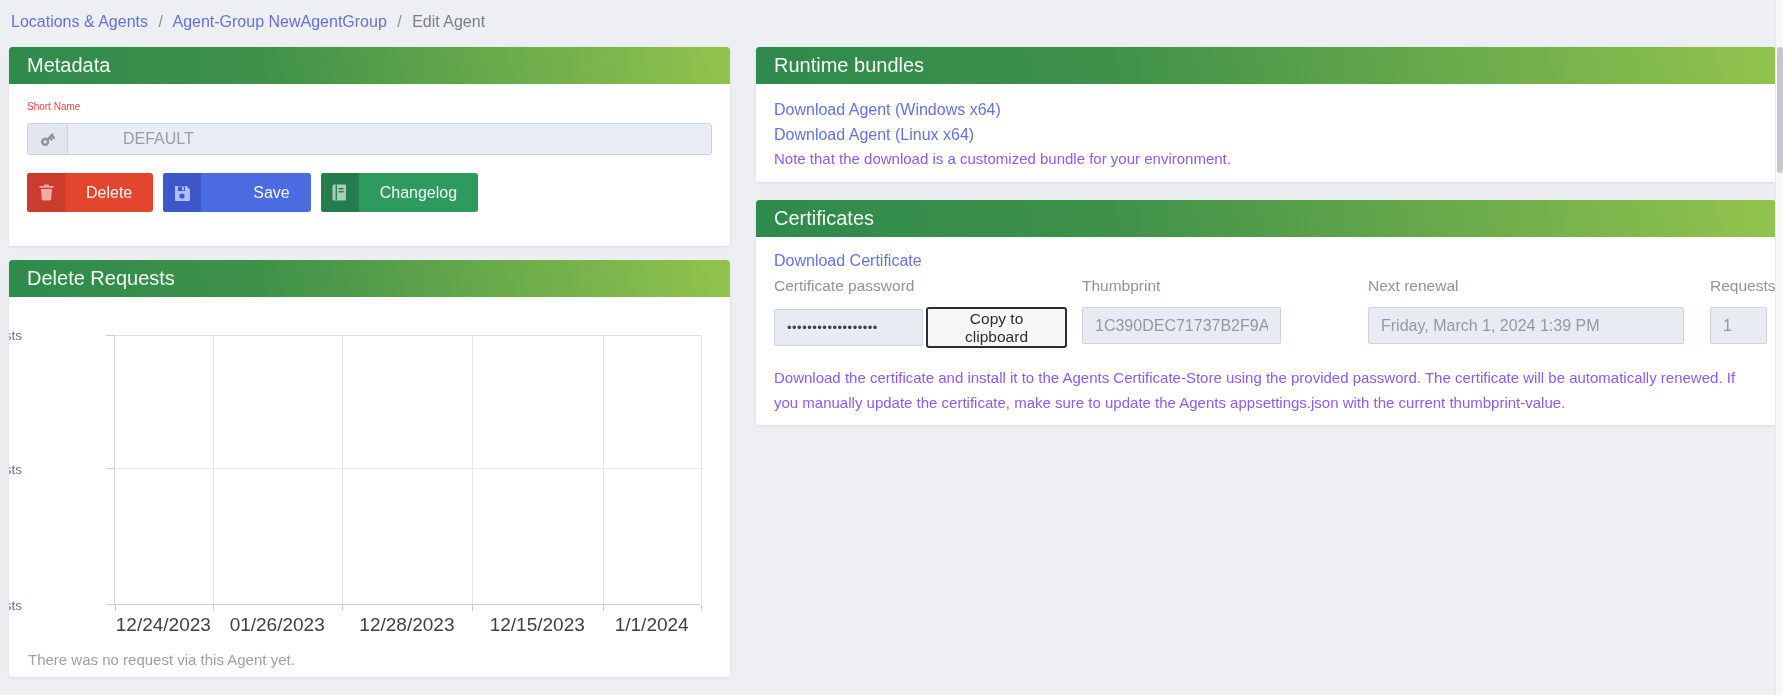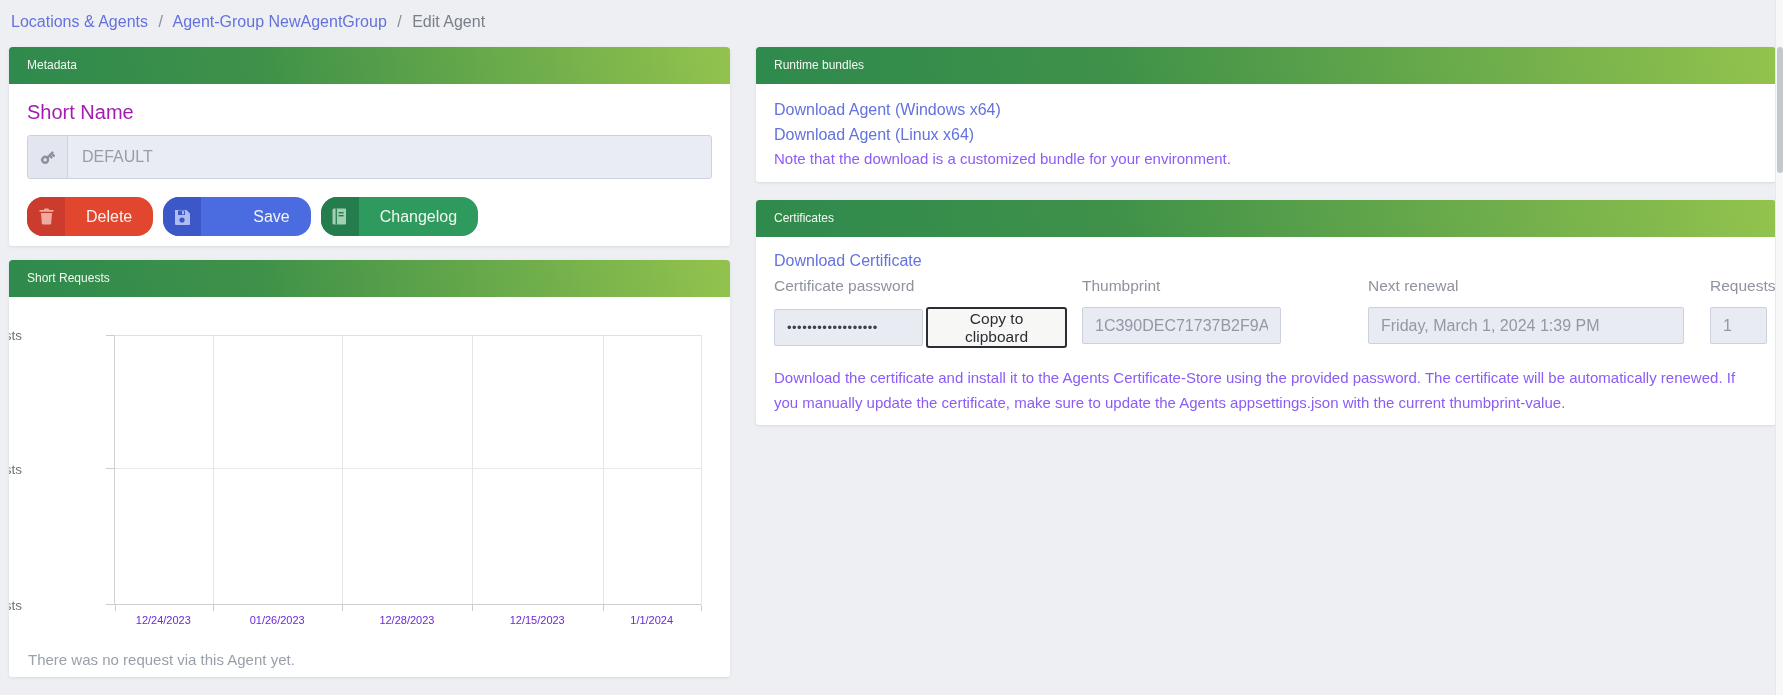--- a/index.html
+++ b/index.html
@@ -25,52 +25,52 @@
 
   
   .panel {
     background:#ffffff; border-radius:3px;
     box-shadow:0 1px 3px rgba(40,50,60,0.10);
     overflow:hidden;
   }
   .panel-header {
     height:37px; line-height:37px; padding-left:18px;
     background:linear-gradient(78deg,#2e8a4d 0%,#3f9149 35%,#93c34d 100%);
-    color:#f4f8f3; font-size:12px;
+    color:#f4f8f3; font-size:20px;
     border-radius:3px 3px 0 0;
   }
 
   
   .panel-meta { height:199px; }
   .meta-body { padding:17px 18px 0 18px; }
-  .field-label { font-size:20px; color:#a21caf; margin-bottom:11px; }
-  .input-group { display:flex; height:44px; width:685px; border:1px solid #ccd1df; border-radius:3px; background:#e9ecf3; }
+  .field-label { font-size:10px; color:#ef4444; margin-bottom:11px; }
+  .input-group { display:flex; height:32px; width:685px; border:1px solid #ccd1df; border-radius:3px; background:#e9ecf3;gap:41px; }
   .input-icon-box { width:40px; flex:none; background:#e3e6ee; border-right:1px solid #cdd2df; display:flex; align-items:center; justify-content:center; border-radius:3px 0 0 3px; }
   .text-input { flex:1; border:none; background:transparent; font-family:inherit; font-size:16px; color:#979ca8; padding:0 14px; outline:none; }
   .btn-row { margin-top:18px; display:flex; gap:10px; }
-  .btn { display:inline-flex; align-items:stretch; height:39px; border:none; border-radius:16px; overflow:hidden; cursor:pointer; font-family:inherit; padding:0; }
+  .btn { display:inline-flex; align-items:stretch; height:39px; border:none; border-radius:3px; overflow:hidden; cursor:pointer; font-family:inherit; padding:0; }
   .btn-icon { width:38px; display:flex; align-items:center; justify-content:center; }
   .btn-label { display:flex; align-items:center; padding:0 21px; font-size:16px; color:#f2f5f1; }
   .btn-red   .btn-icon { background:#cb3c2e; }  .btn-red   { background:#e2462f; }
   .btn-blue  .btn-icon { background:#3b57c8; }  .btn-blue  { background:#4a6ce0;gap:31px; }
   .btn-green .btn-icon { background:#257c4d; }  .btn-green { background:#2f9a5e; }
 
   
   .panel-recent { height:417px; margin-top:14px; }
   .chart { position:relative; margin:0 29px 0 18px; padding-top:38px; }
   .plot { position:relative; margin-left:87px; height:270px;
           border-left:1px solid #d2d2d2; border-bottom:1px solid #cecece; }
   .gv { position:absolute; top:0; bottom:0; width:1px; background:#e5e5e5; }
   .gh { position:absolute; left:0; right:0; height:1px; background:#e0e0e0; }
   .ytick { position:absolute; left:-9px; width:8px; height:1px; background:#cccccc; }
   .xtick { position:absolute; bottom:-7px; width:1px; height:6px; background:#cccccc; }
   .yl { position:absolute; right:99px; transform:translateY(-50%); font-size:13.5px; color:#6d7178; white-space:nowrap; }
   .chart-ylabels { position:absolute; top:38px; left:0; width:0; height:270px; }
   .chart-xlabels { position:relative; margin-left:87px; height:30px; }
-  .xl { position:absolute; top:9px; transform:translateX(-50%); font-size:11px; color:#6d28d9; white-space:nowrap; }
+  .xl { position:absolute; top:9px; transform:translateX(-50%); font-size:19px; color:#404040; white-space:nowrap; }
   .empty-msg { font-size:15px; color:#9aa0aa; margin:16px 0 0 19px; }
 
   
   .panel-runtime { height:135px; }
   .runtime-body { padding:13px 18px 0 18px; font-size:16px; }
   .runtime-body .link { display:block; line-height:25px; }
   .note { font-size:15px; color:#8b5cf6; }
   .runtime-body .note { margin-top:3px; }
 
   
@@ -156,21 +156,21 @@
                 <rect x="6.6" y="7" width="5" height="1.4" fill="#257c4d"></rect>
               </svg>
             </span>
             <span class="btn-label">Changelog</span>
           </button>
         </div>
       </div>
     </div>
 
     <div class="panel panel-recent">
-      <div class="panel-header">Short Requests</div>
+      <div class="panel-header">Delete Requests</div>
       <div class="chart">
         <div class="chart-ylabels">
           <span class="yl" style="top:0%;   right:auto; left:-68px;">1 requests</span>
           <span class="yl" style="top:49.6%;right:auto; left:-68px;">1 requests</span>
           <span class="yl" style="top:100%; right:auto; left:-68px;">0 requests</span>
         </div>
         <div class="plot">
           <i class="gv" style="left:16.8%"></i>
           <i class="gv" style="left:38.8%"></i>
           <i class="gv" style="left:61.0%"></i>

